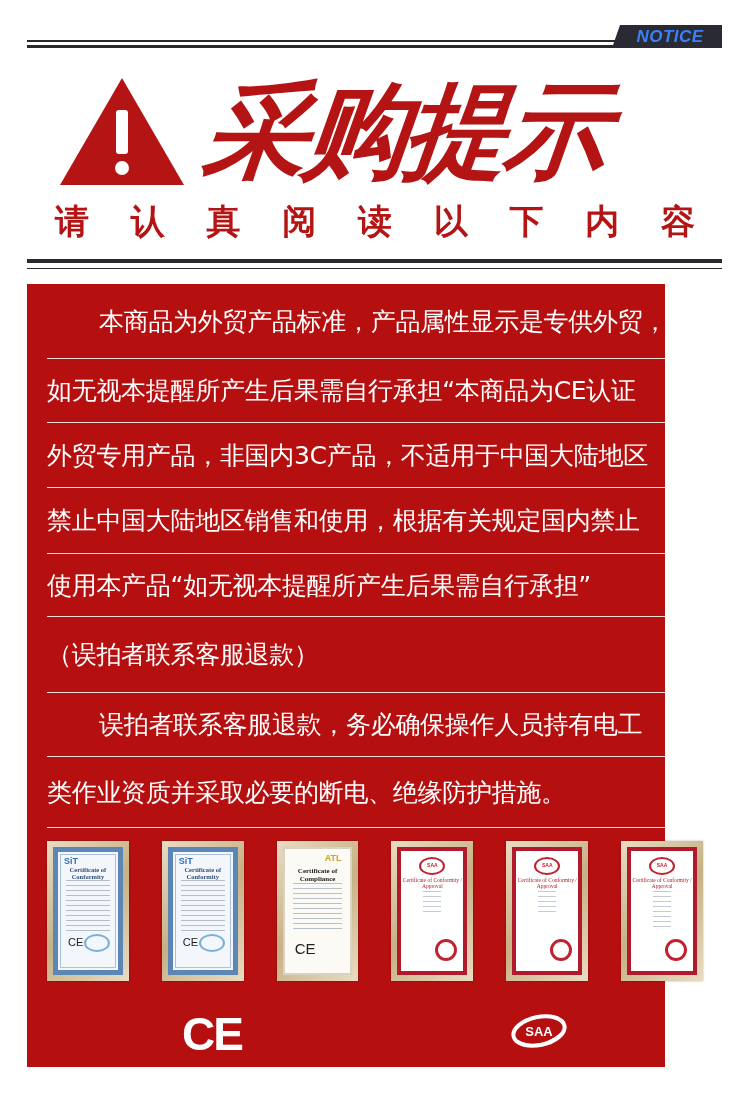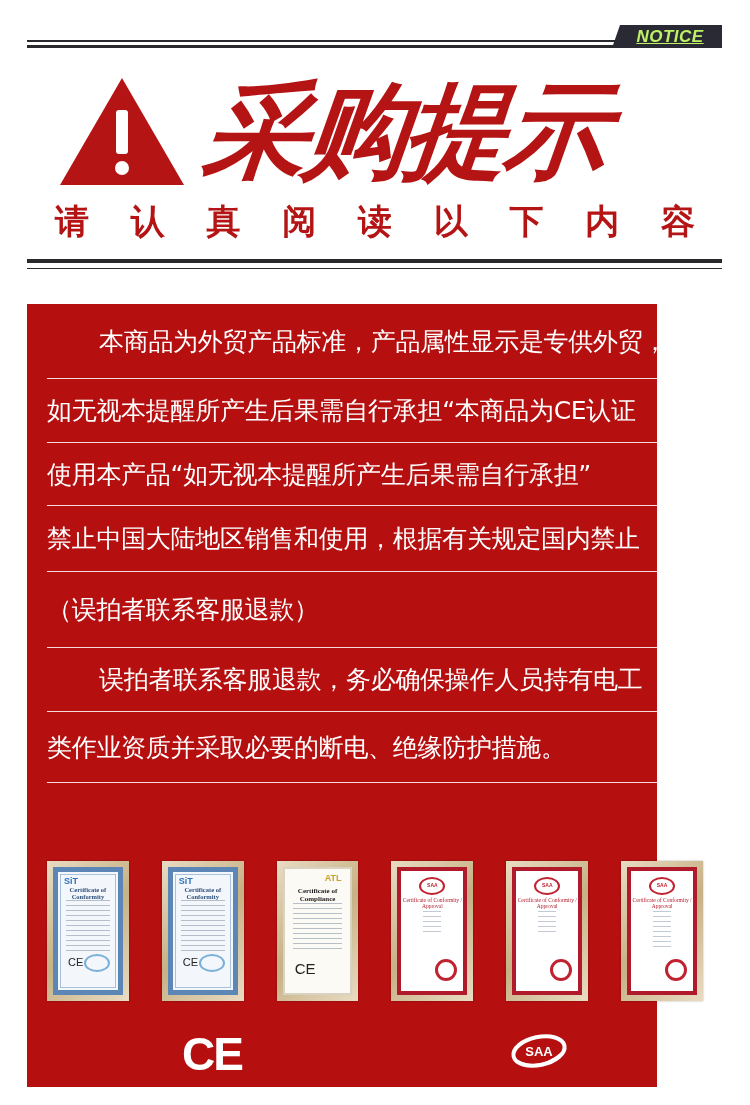--- a/index.html
+++ b/index.html
@@ -3,32 +3,32 @@
 <meta charset="utf-8">
 <style>
   html, body { margin: 0; padding: 0; background: #ffffff; }
   body { width: 750px; height: 1105px; position: relative; overflow: hidden; font-family: "DejaVu Sans", sans-serif; }
 
   
   .top-line-thin { position: absolute; left: 27px; top: 40px; width: 590px; height: 2px; background: #2a2a2e; }
   .top-line-thick { position: absolute; left: 27px; top: 45px; width: 695px; height: 3px; background: #2a2a2e; }
   .notice-badge { position: absolute; left: 612px; top: 25px; width: 110px; height: 23px; background: #2a2a35;
     clip-path: polygon(8px 0, 100% 0, 100% 100%, 0 100%); display: flex; align-items: center; justify-content: center; }
-  .notice-badge span { color: #bef264; font-family: "Liberation Sans", sans-serif; font-weight: bold; font-style: italic; font-size: 17px; letter-spacing: 0.5px; padding-left: 6px; text-decoration: underline; }
+  .notice-badge span { color: #3b82f6; font-family: "Liberation Sans", sans-serif; font-weight: bold; font-style: italic; font-size: 17px; letter-spacing: 0.5px; padding-left: 6px; }
 
   .warn-tri { position: absolute; left: 60px; top: 78px; width: 124px; height: 107px; }
   .title-main { position: absolute; left: 205px; top: 68px; width: 480px; height: 125px; display: flex; align-items: center;
     color: #b51414; font-family: "DejaVu Sans", sans-serif; font-weight: bold; font-style: italic; font-size: 104px; letter-spacing: -4px; line-height: 1; transform: skewX(-6deg); }
   .subtitle { position: absolute; left: 55px; top: 200px; width: 640px; height: 42px; display: flex; justify-content: space-between;
     color: #b51414; font-size: 34px; font-weight: bold; line-height: 42px; }
   .bottom-line-thick { position: absolute; left: 27px; top: 259px; width: 695px; height: 4px; background: #2a2a2e; }
   .bottom-line-thin { position: absolute; left: 27px; top: 268px; width: 695px; height: 1px; background: #2a2a2e; }
 
   
-  .panel { position: absolute; left: 27px; top: 304px; width: 630px; height: 783px; background: #b50f10; }
+  .panel { position: absolute; left: 27px; top: 284px; width: 630px; height: 783px; background: #b50f10; padding-left: 8px; }
   .rows { position: absolute; left: 20px; top: 0; width: 654px; }
   .row { position: relative; border-bottom: 1px solid rgba(255,255,255,0.85); color: #ffffff; font-size: 25px; display: flex; align-items: center; white-space: nowrap; }
   .row.indent .txt { padding-left: 52px; }
   .row.center { justify-content: flex-start; }
   .row .txt { letter-spacing: -0.3px; }
 
   
   .certs { position: absolute; left: 20px; top: 557px; width: 656px; height: 142px; display: flex; justify-content: space-between; gap: 33px; }
   .cert { width: 105px; height: 140px; background: linear-gradient(135deg, #e9dcc3, #c7b185 50%, #e9dcc3); padding: 6px; box-sizing: border-box; box-shadow: 0 0 2px rgba(0,0,0,0.3); }
   .cert-inner { width: 100%; height: 100%; box-sizing: border-box; position: relative; overflow: hidden; }
@@ -85,25 +85,28 @@
 <div class="bottom-line-thin"></div>
 
 <div class="panel">
   <div class="rows">
     <div class="row indent" style="height:74px;">
       <span class="txt">本商品为外贸产品标准，产品属性显示是专供外贸，</span>
     </div>
     <div class="row" style="height:63px;">
       <span class="txt">如无视本提醒所产生后果需自行承担“本商品为CE认证</span>
     </div>
-    <div class="row" style="height:62px;">
-      <span class="txt">使用本产品“如无视本提醒所产生后果需自行承担”</span>
+    <div class="row" style="height:64px;">
+      <span class="txt">外贸专用产品，非国内3C产品，不适用于中国大陆地区</span>
     </div>
     <div class="row" style="height:65px;">
       <span class="txt">禁止中国大陆地区销售和使用，根据有关规定国内禁止</span>
+    </div>
+    <div class="row" style="height:62px;">
+      <span class="txt">使用本产品“如无视本提醒所产生后果需自行承担”</span>
     </div>
     <div class="row center" style="height:75px;">
       <span class="txt">（误拍者联系客服退款）</span>
     </div>
     <div class="row indent" style="height:63px;">
       <span class="txt">误拍者联系客服退款，务必确保操作人员持有电工</span>
     </div>
     <div class="row" style="height:70px;">
       <span class="txt">类作业资质并采取必要的断电、绝缘防护措施。</span>
     </div>

